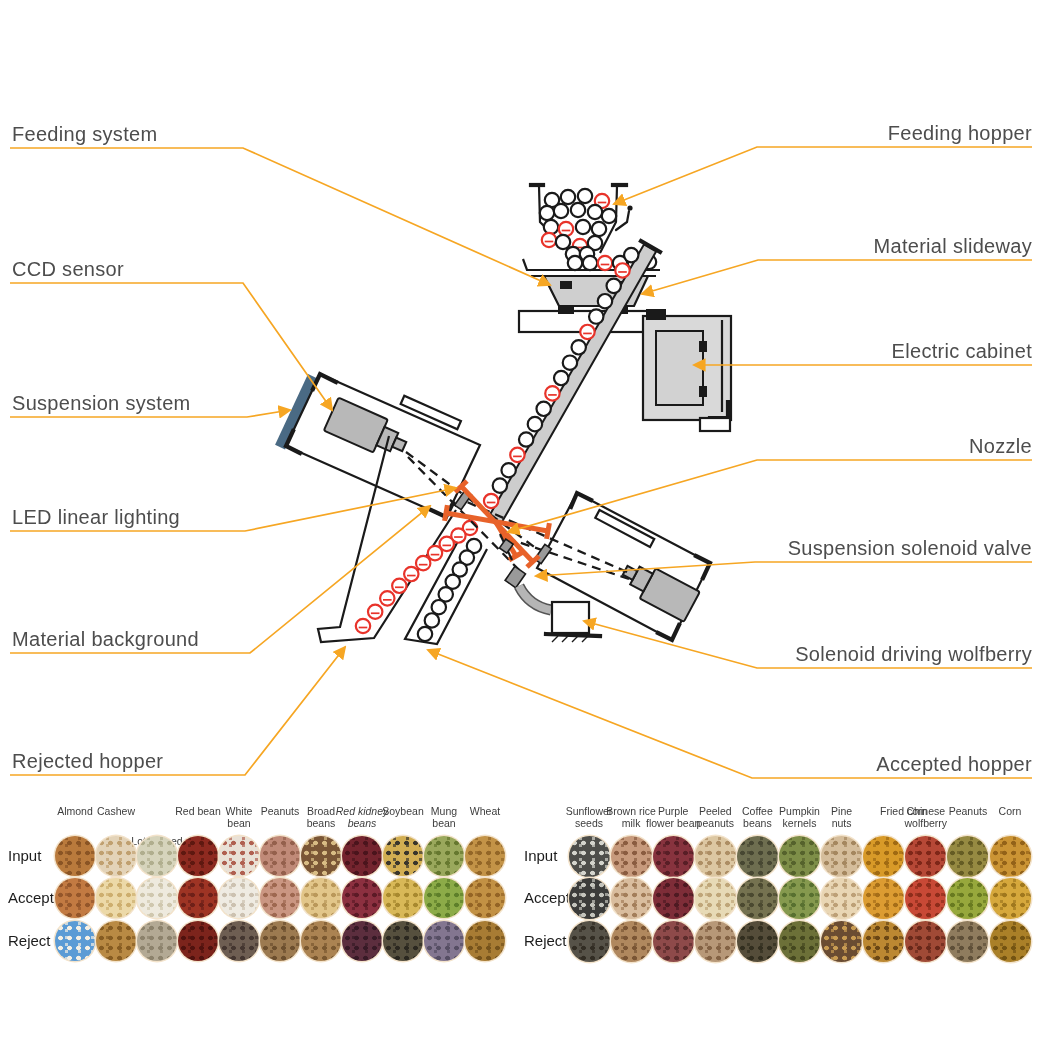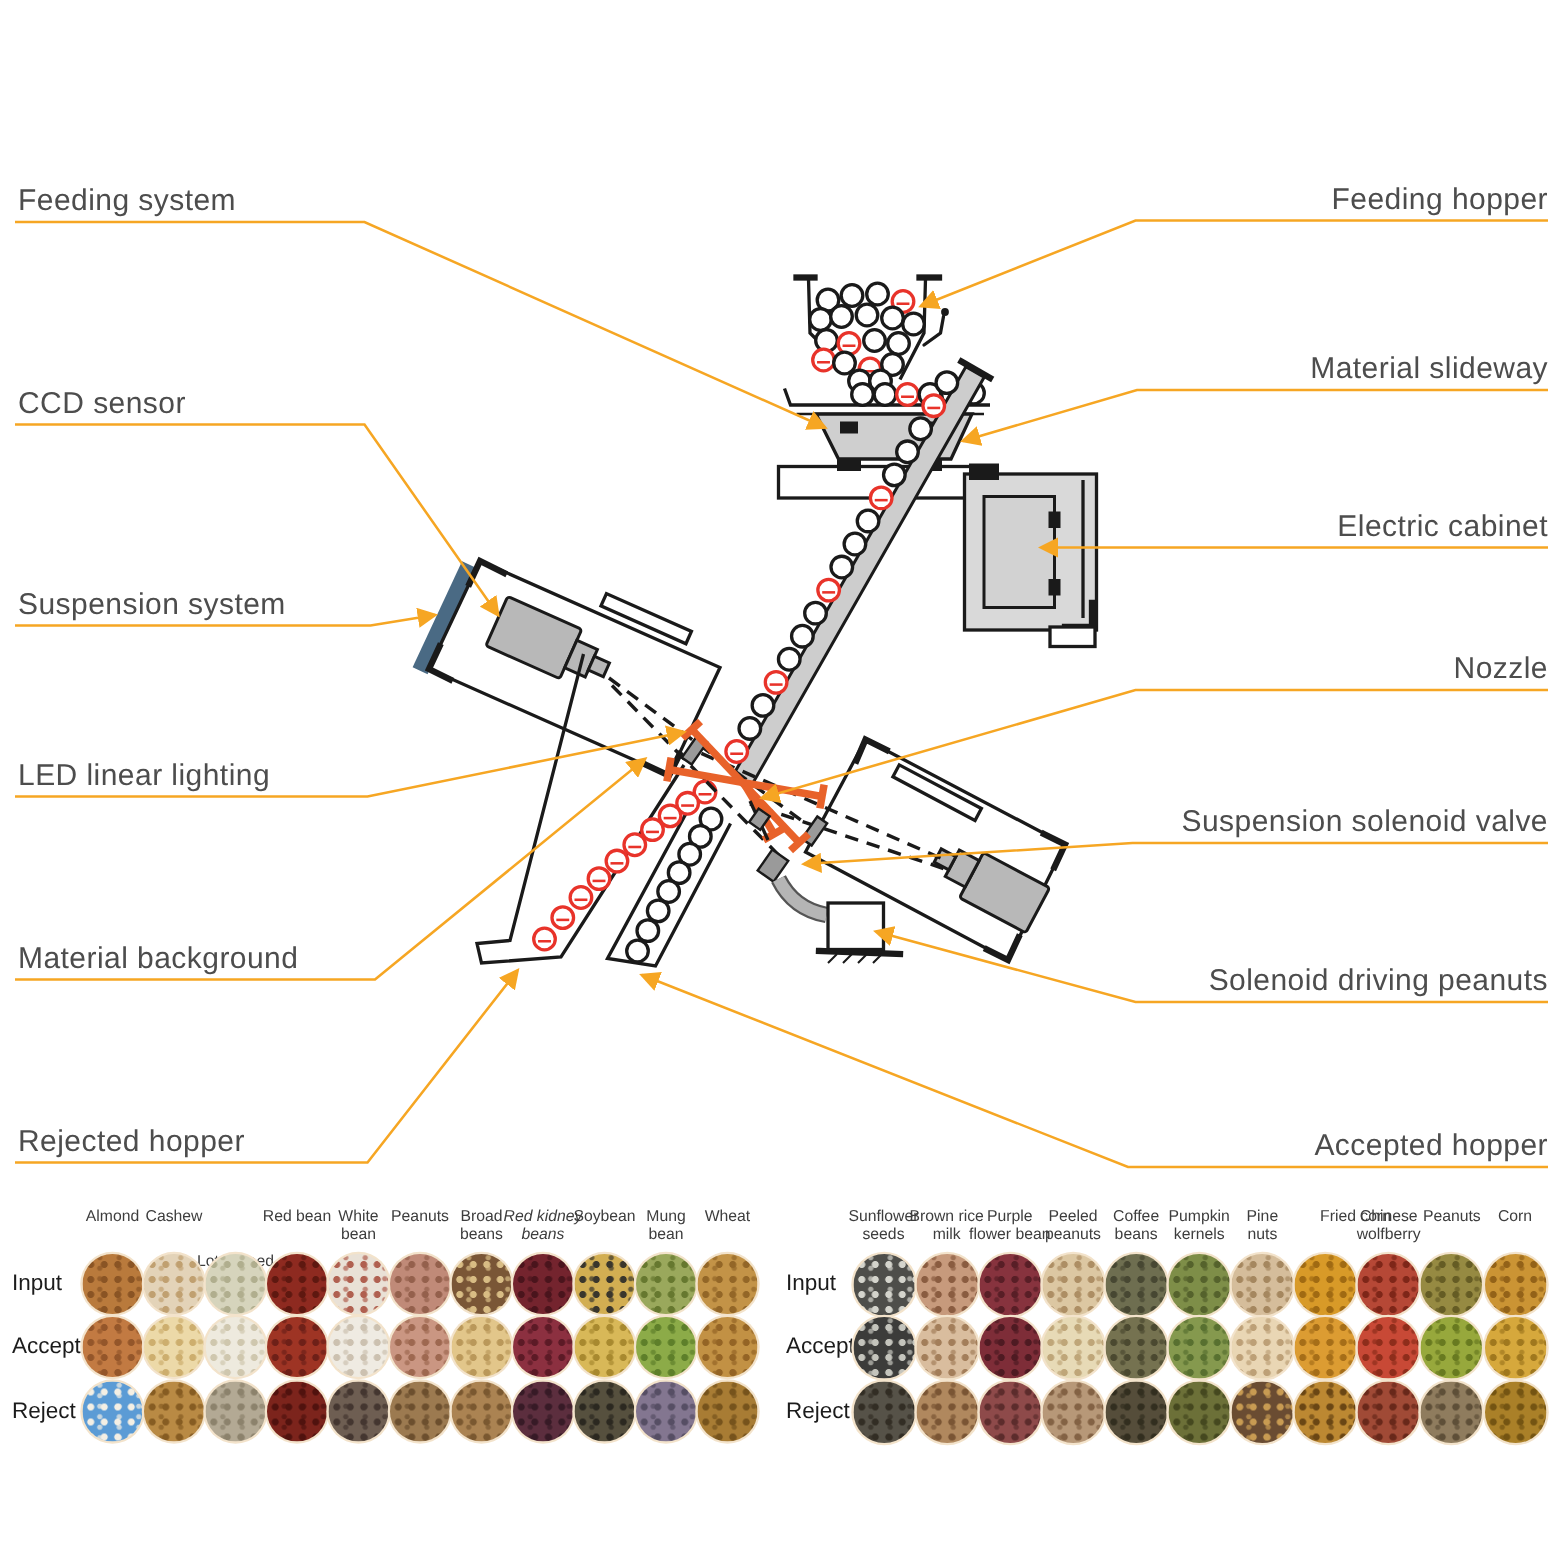--- a/index.html
+++ b/index.html
@@ -269,21 +269,21 @@
 <div class="label" style="left:12px;top:258px">CCD sensor</div>
 <div class="label" style="left:12px;top:392px">Suspension system</div>
 <div class="label" style="left:12px;top:506px">LED linear lighting</div>
 <div class="label" style="left:12px;top:628px">Material background</div>
 <div class="label" style="left:12px;top:750px">Rejected hopper</div>
 <div class="label r" style="right:10px;top:122px">Feeding hopper</div>
 <div class="label r" style="right:10px;top:235px">Material slideway</div>
 <div class="label r" style="right:10px;top:340px">Electric cabinet</div>
 <div class="label r" style="right:10px;top:435px">Nozzle</div>
 <div class="label r" style="right:10px;top:537px">Suspension solenoid valve</div>
-<div class="label r" style="right:10px;top:643px">Solenoid driving peanuts</div>
+<div class="label r" style="right:10px;top:643px">Solenoid driving wolfberry</div>
 <div class="label r" style="right:10px;top:753px">Accepted hopper</div>
 
 <div id="tables-layer">
     <div class="col-header" style="left: 40px; top: 806px;">Almond</div>
     <div class="col-header" style="left: 81px; top: 806px;">Cashew</div>
     <div class="col-header" style="left: 122px; top: 836px;">Lotus seed</div>
     <div class="col-header" style="left: 163px; top: 806px;">Red bean</div>
     <div class="col-header" style="left: 204px; top: 806px;">White
 bean</div>
     <div class="col-header" style="left: 245px; top: 806px;">Peanuts</div>

